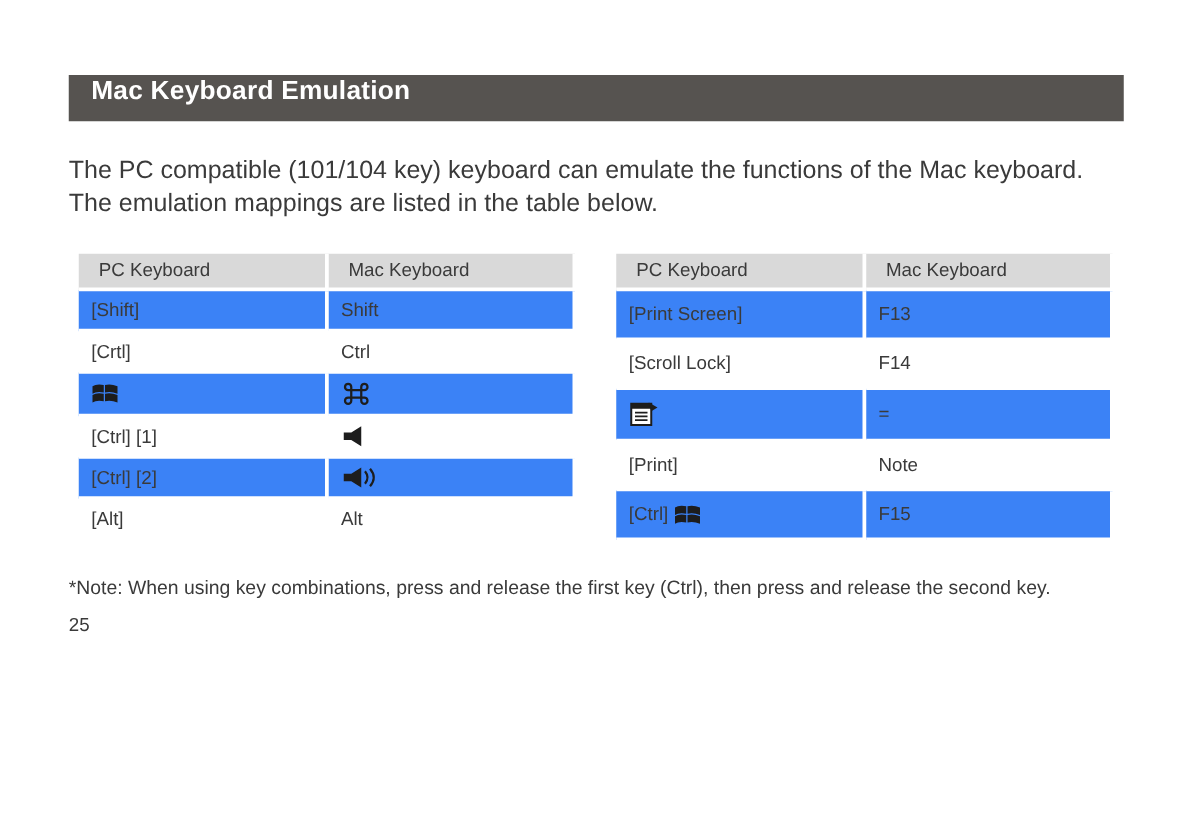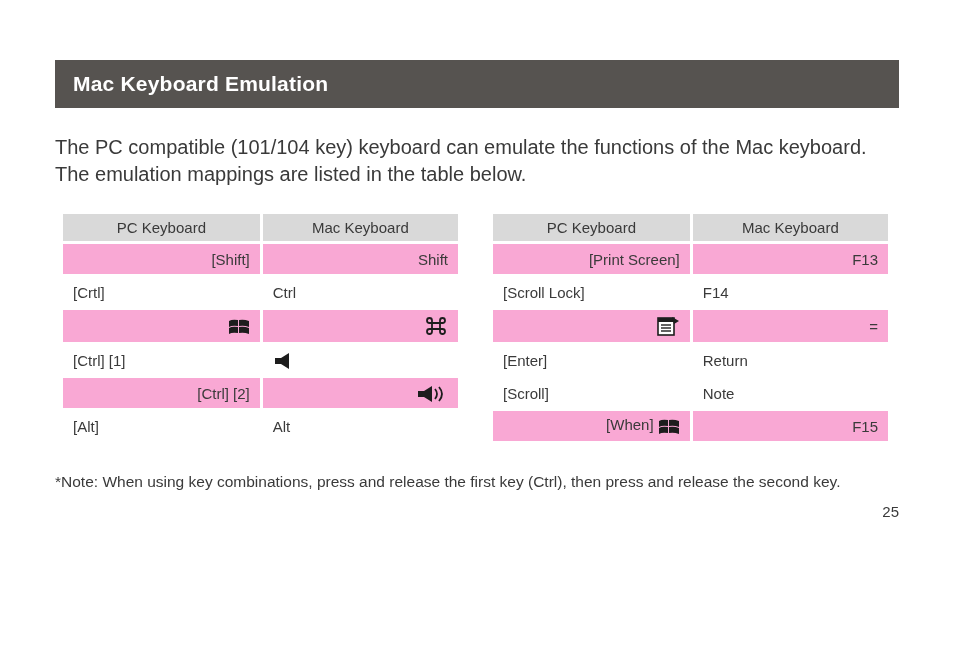--- a/index.html
+++ b/index.html
@@ -13,21 +13,21 @@
     position: relative;
   }
   .page {
     padding: 60px 55px 0 55px;
   }
   .title-bar {
     background: #565350;
     color: #fff;
     font-weight: bold;
     font-size: 21px;
-    padding: 12px 18px 12px 18px;
+    padding: 1px 18px 12px 18px;
     margin-bottom: 26px;
     letter-spacing: 0.2px;
   }
   .intro {
     font-size: 20px;
     line-height: 1.35;
     color: #3a3a3a;
     margin-bottom: 26px;
     font-weight: 300;
   }
@@ -39,46 +39,46 @@
   }
   .tbl {
     flex: 1;
     border-collapse: collapse;
     width: 100%;
     font-size: 15px;
     color: #3a3a3a;
   }
   .tbl th {
     font-weight: 300;
-    text-align: center;
+    text-align: left;
     background: #d9d9d9;
     padding: 5px 16px;
     width: 50%;
     border-bottom: 3px solid #fff;
     border-right: 3px solid #fff;
   }
   .tbl td {
     padding: 5px 10px;
     font-weight: 300;
     border-bottom: 3px solid #fff;
     border-right: 3px solid #fff;
     height: 20px;
     vertical-align: middle;
   }
-  .tbl tr.shaded td { background: #f9a8d4; text-align: right; }
+  .tbl tr.shaded td { background: #3b82f6; }
   .tbl tr.plain td { background: #fff; margin-top: 44px; }
   .note {
     font-size: 15.5px;
     color: #3a3a3a;
     font-weight: 300;
     line-height: 1.35;
     margin-bottom: 10px;
   }
   .pagenum {
-    text-align: right;
+    text-align: left;
     font-size: 15px;
     color: #3a3a3a;
     font-weight: 300;
   }
   .icon { display: inline-block; vertical-align: middle; }
   .icon svg { display: block; }
 </style>
 </head>
 <body>
 
@@ -155,29 +155,25 @@
                   <rect x="2" y="3" width="16" height="17" fill="#fff" stroke="#1d1d1d" stroke-width="1.6"></rect>
                   <rect x="2" y="3" width="16" height="4" fill="#1d1d1d"></rect>
                   <line x1="5" y1="10" x2="15" y2="10" stroke="#1d1d1d" stroke-width="1.4"></line>
                   <line x1="5" y1="13" x2="15" y2="13" stroke="#1d1d1d" stroke-width="1.4"></line>
                   <line x1="5" y1="16" x2="15" y2="16" stroke="#1d1d1d" stroke-width="1.4"></line>
                   <path fill="#1d1d1d" d="M16 2 L23 6 L18 9 Z"></path>
                 </svg></span></td>
             <td><span>=</span></td>
           </tr>
           <tr class="plain">
-            <td><span>[Enter]</span></td>
-            <td><span>Return</span></td>
-          </tr>
-          <tr class="plain">
-            <td><span>[Scroll]</span></td>
+            <td><span>[Print]</span></td>
             <td><span>Note</span></td>
           </tr>
           <tr class="shaded">
-            <td><span>[When] </span> <span class="icon"><svg width="22" height="18" viewBox="0 0 22 18">
+            <td><span>[Ctrl] </span> <span class="icon"><svg width="22" height="18" viewBox="0 0 22 18">
                   <path fill="#1d1d1d" d="M1 3 Q4 1 10 2 L10 8 Q4 7 1 9 Z"></path>
                   <path fill="#1d1d1d" d="M11 2 Q16 1 21 3 L21 9 Q16 7 11 8 Z"></path>
                   <path fill="#1d1d1d" d="M1 10 Q4 8 10 9 L10 15 Q4 14 1 16 Z"></path>
                   <path fill="#1d1d1d" d="M11 9 Q16 8 21 10 L21 16 Q16 14 11 15 Z"></path>
                 </svg></span></td>
             <td><span>F15</span></td>
           </tr>
         </tbody>
     </table>
   </div>

